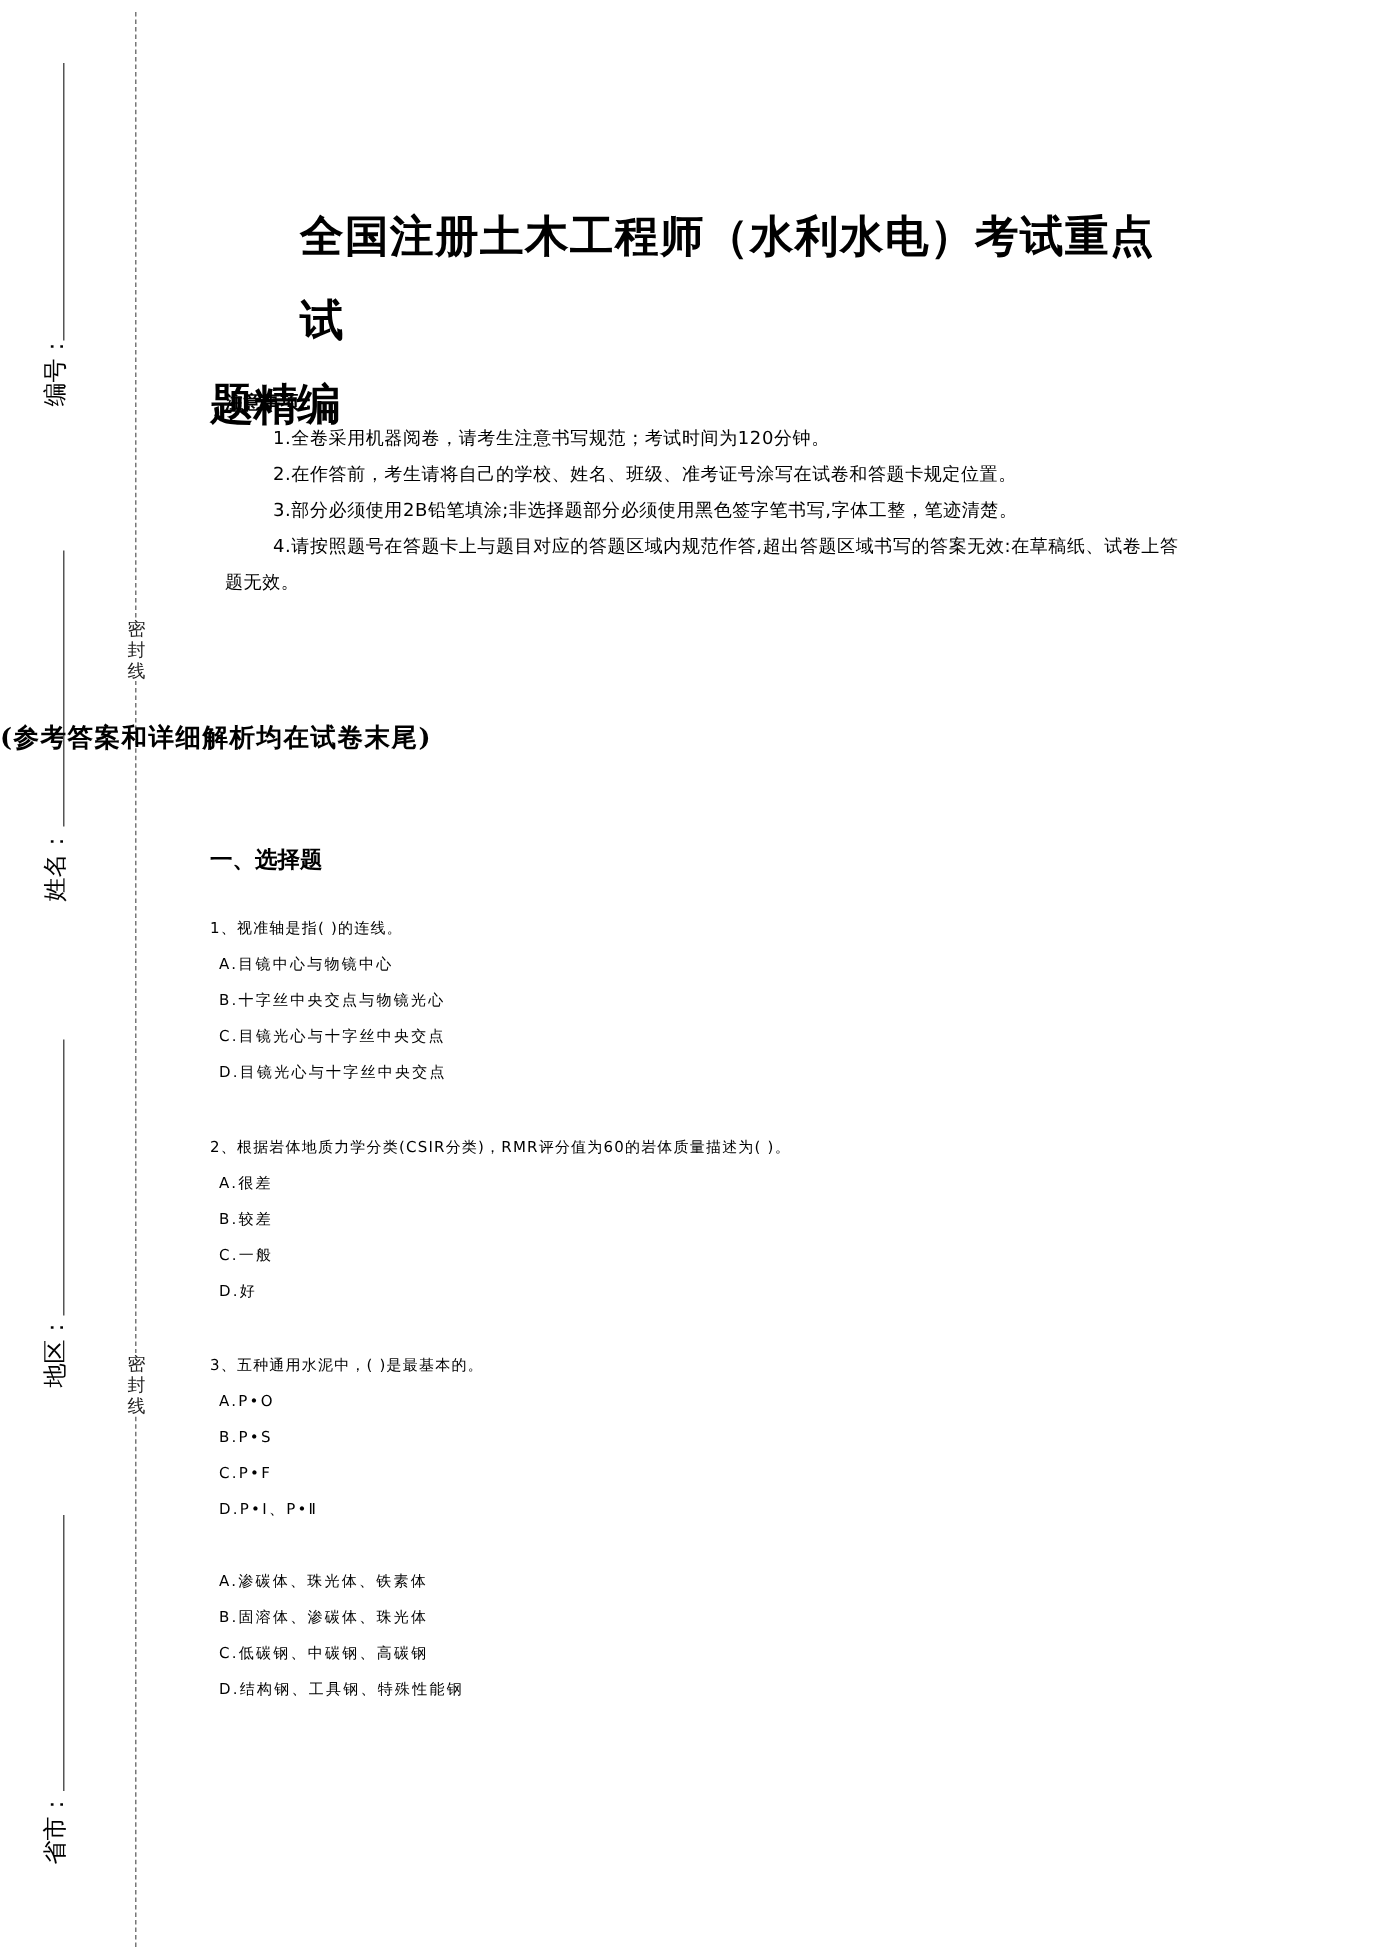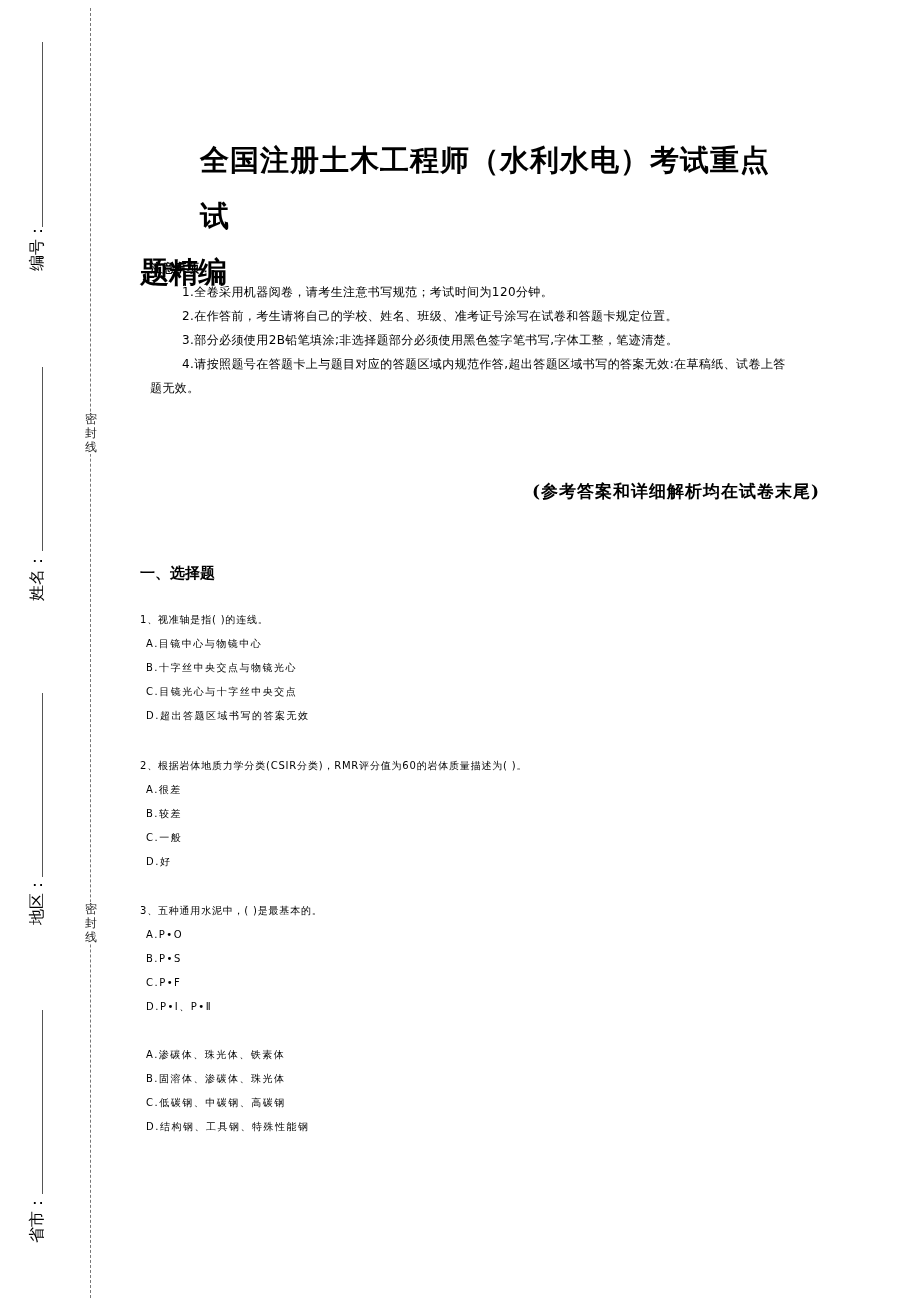--- a/index.html
+++ b/index.html
@@ -9,31 +9,31 @@
   
   .dash-line { position: absolute; left: 90px; width: 0; border-left: 1.5px dashed #777; }
   .seal-label { position: absolute; left: 82px; width: 18px; font-size: 12px; line-height: 14px;
                 text-align: center; background: #fff; color: #222; }
   .seal-label span { display: block; }
   .field-label { position: absolute; left: 26px; width: 22px; font-size: 16px; line-height: 20px;
                  transform: rotate(-90deg); transform-origin: center center; white-space: nowrap; text-align: center; }
   .field-line { position: absolute; left: 42px; width: 0; border-left: 1.2px solid #555; }
 
   
-  .title { position: absolute; left: 140px; width: 650px; font-family: Liberation Sans, sans-serif;
+  .title { position: absolute; left: 140px; width: 650px; font-family: Liberation Mono, monospace;
            font-weight: bold; font-size: 29px; line-height: 56px; }
   .title .l1 { padding-left: 60px; display: block; letter-spacing: 1px; }
   .title .l2 { display: block; }
 
   .notice { position: absolute; left: 140px; top: 256px; width: 645px; font-size: 12px; line-height: 24px; letter-spacing: 0.4px; margin-left: 10px; }
   .notice .head { font-weight: bold; }
   .notice p { margin: 0; text-indent: 32px; }
 
-  .ref-note { position: absolute; left: 0; width: 792px; top: 480px; text-align: right;
-              font-family: "DejaVu Serif", "Liberation Serif", serif; font-weight: bold; font-size: 17px; letter-spacing: 1px; margin-left: 28px; }
+  .ref-note { position: absolute; left: 0; width: 792px; top: 480px; text-align: left;
+              font-family: "DejaVu Serif", "Liberation Serif", serif; font-weight: bold; font-size: 17px; letter-spacing: 1px; }
 
   .section-title { position: absolute; left: 140px; top: 564px; font-weight: bold; font-size: 15px; }
 
   .question { position: absolute; left: 140px; width: 650px; font-size: 10px; }
   .q-stem { line-height: 24px; letter-spacing: 0.8px; }
   .q-option { line-height: 24px; padding-left: 6px; letter-spacing: 1.5px; }
 </style>
 </head>
 <body>
 
@@ -77,21 +77,21 @@
 
 <div class="ref-note">(参考答案和详细解析均在试卷末尾)</div>
 
 <div class="section-title">一、选择题</div>
 
 <div class="question" style="top:608px;">
   <div class="q-stem">1、视准轴是指( )的连线。</div>
   <div class="q-option">A.目镜中心与物镜中心</div>
   <div class="q-option">B.十字丝中央交点与物镜光心</div>
   <div class="q-option">C.目镜光心与十字丝中央交点</div>
-  <div class="q-option">D.超出答题区域书写的答案无效</div>
+  <div class="q-option">D.目镜光心与十字丝中央交点</div>
 </div>
 
 <div class="question" style="top:754px;">
   <div class="q-stem">2、根据岩体地质力学分类(CSIR分类)，RMR评分值为60的岩体质量描述为( )。</div>
   <div class="q-option">A.很差</div>
   <div class="q-option">B.较差</div>
   <div class="q-option">C.一般</div>
   <div class="q-option">D.好</div>
 </div>
 

